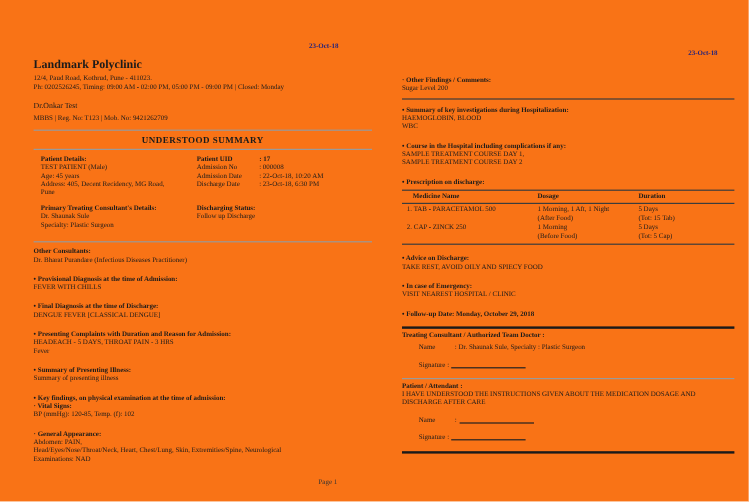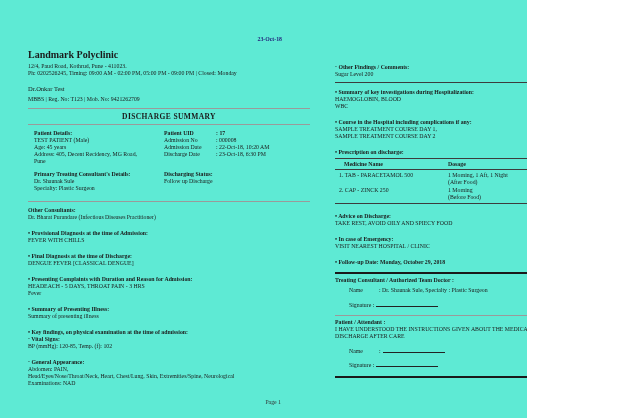--- a/index.html
+++ b/index.html
@@ -1,18 +1,18 @@
 <!DOCTYPE html>
 <html style="--navy: #23237c;"><head>
 <meta charset="utf-8">
 <style>
   :root { --navy:#23237c; --ink:#1b1b1b; --rule:#9a9a9a; --rule-dark:#3c3c3c; --rule-thick:#1a1a1a; }
   * { margin:0; padding:0; box-sizing:border-box; }
   html,body { background:#ffffff; }
-  .canvas { position:relative; width:527px; height:418px; background:#5eead4; overflow:hidden;
+  .canvas { position:relative; width:624px; height:418px; background:#f97316; overflow:hidden;
             font-family:"Liberation Serif", serif; color:var(--ink); font-size:5.8px; line-height:7px; }
   .page { position:absolute; top:0; }
   .page-1 { left:28px;  width:282px; }
   .page-2 { left:335px; width:277px; }
   .b { font-weight:bold; }
   .date-line { margin-top:36px; text-align:right; padding-right:28px;
                color:var(--navy); font-weight:bold; }
   .page-2 .date-line { margin-top:42px; padding-right:14px; }
   .clinic-name { margin-top:6px; font-size:10px; line-height:12px; font-weight:bold; }
   .clinic-addr { margin-top:2px; }
@@ -57,21 +57,21 @@
     <div class="date-line">23-Oct-18</div>
 
     <div class="clinic-name">Landmark Polyclinic</div>
     <div class="clinic-addr">12/4, Paud Road, Kothrud, Pune - 411023.</div>
     <div>Ph: 0202526245, Timing: 09:00 AM - 02:00 PM, 05:00 PM - 09:00 PM | Closed: Monday</div>
 
     <div class="doctor-name">Dr.Onkar Test</div>
     <div class="doctor-creds">MBBS | Reg. No: T123 | Mob. No: 9421262709</div>
 
     <div class="hr"></div>
-    <div class="doc-title">DISCHARGE SUMMARY</div>
+    <div class="doc-title">UNDERSTOOD SUMMARY</div>
     <div class="hr hr-below-title"></div>
 
     <div class="cols">
       <div class="col-l" style="padding-left:6px">
         <div class="b">Patient Details:</div>
         <div>TEST PATIENT (Male)</div>
         <div>Age: 45 years</div>
         <div>Address: 405, Decent Recidency, MG Road,</div>
         <div>Pune</div>
       </div>

